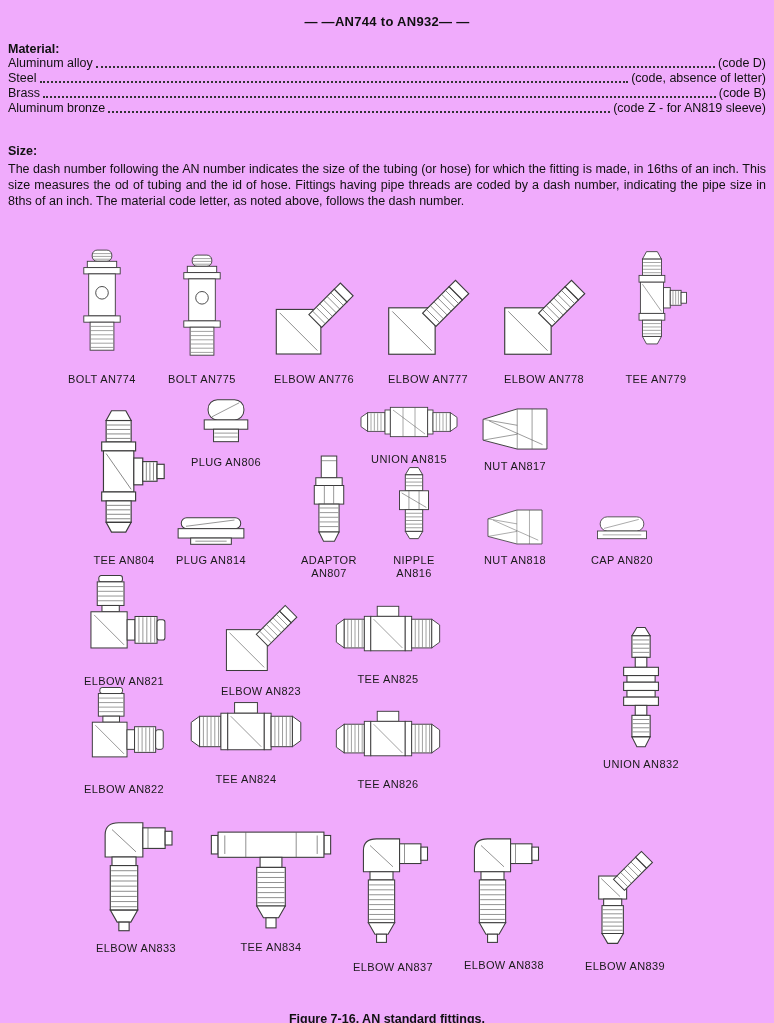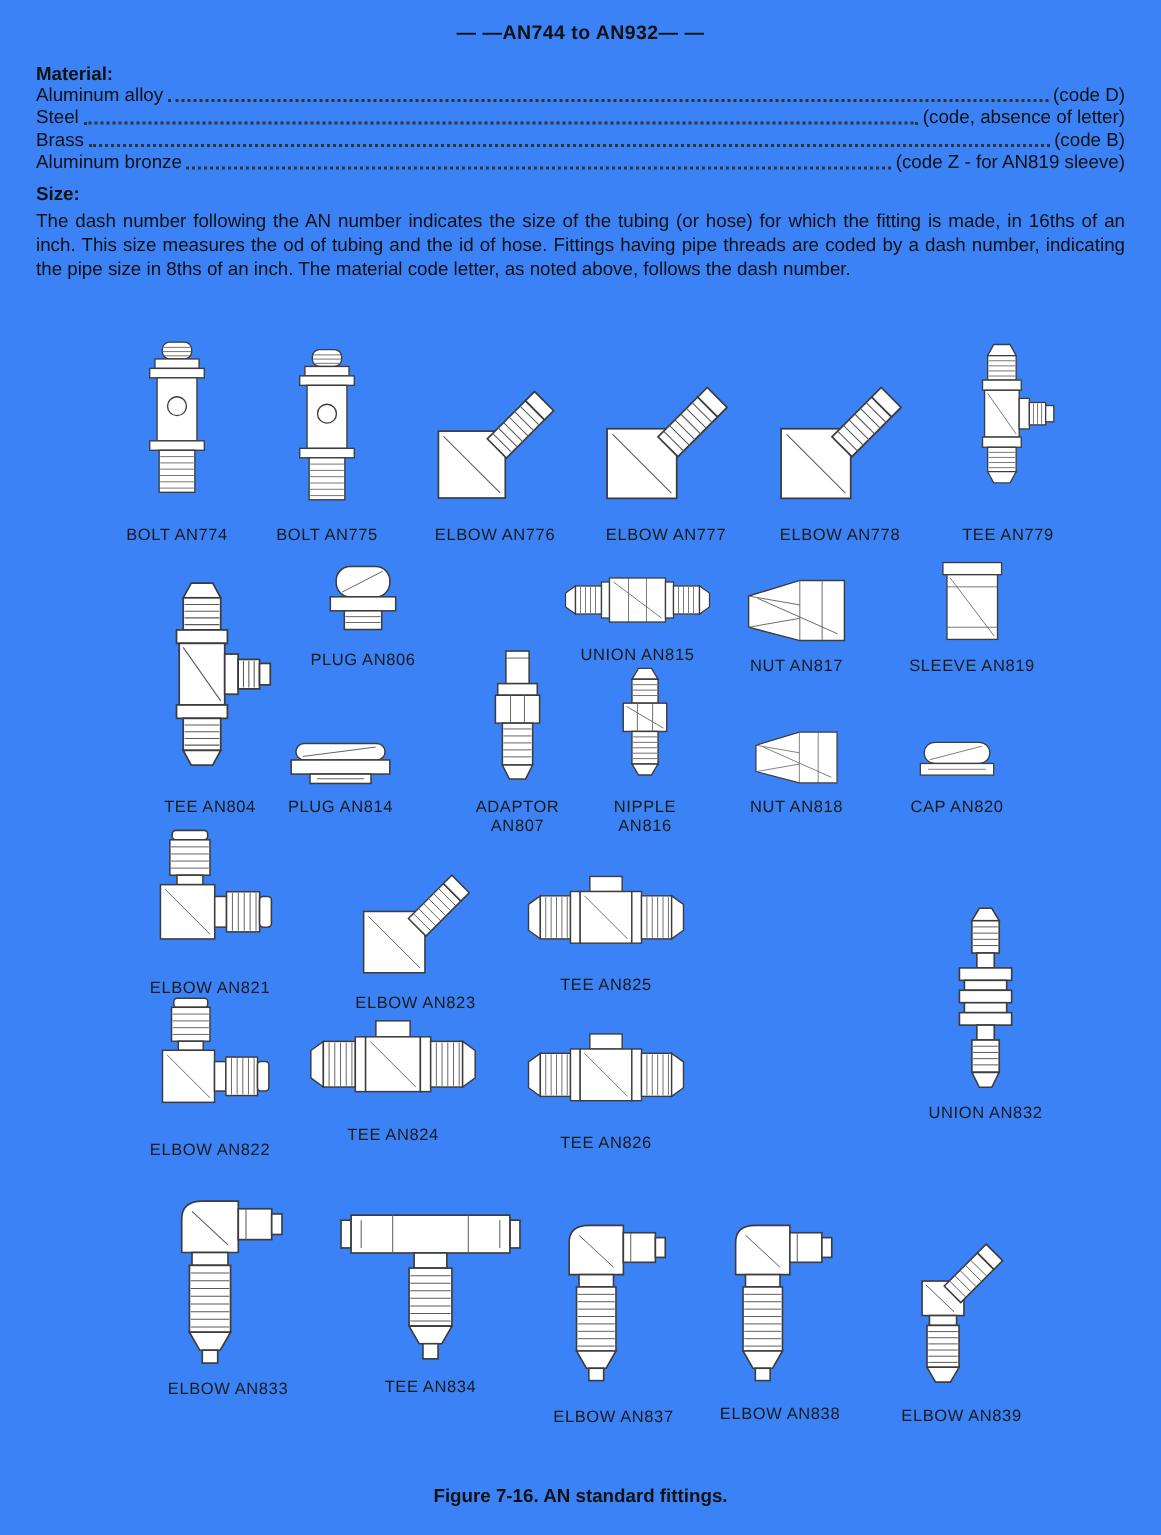--- a/index.html
+++ b/index.html
@@ -1,27 +1,27 @@
 <!DOCTYPE html>
 <html><head>
 <meta charset="utf-8">
 <style>
   * { box-sizing: border-box; margin: 0; padding: 0; }
   html, body { background: #e8e8e8; }
   body { font-family: "Liberation Sans", sans-serif; color: #111; }
   .page {
-    width: 774px; height: 1023px; background: #3b82f6; margin: 0 auto;
-    padding: 14px 24px 0; overflow: hidden; position: relative;
+    width: 774px; height: 1023px; background: #f0abfc; margin: 0 auto;
+    padding: 14px 8px 0; overflow: hidden; position: relative;
   }
   .doc-header { text-align: center; font-weight: bold; font-size: 13px; letter-spacing: .3px; margin-bottom: 13px; }
   .mat-heading, .size-heading { font-weight: bold; font-size: 12.5px; }
   .mat-row { display: flex; font-size: 12.5px; line-height: 15px; }
   .mat-name, .mat-code { white-space: nowrap; }
   .mat-leader { flex: 1; border-bottom: 2px dotted #333; margin: 0 3px 3px; }
-  .size-block { margin-top: 6px; }
+  .size-block { margin-top: 28px; }
   .size-text { font-size: 12.5px; line-height: 16px; margin-top: 3px; text-align: justify; }
   .figure { position: relative; height: 775px; margin-top: 10px; }
   .fit { position: absolute; transform: translateX(-50%); display: flex; flex-direction: column; align-items: center; }
   .fit .art { display: block; }
   .flabel { margin-top: 5px; font-size: 11px; letter-spacing: .4px; white-space: nowrap; color: #1a1a1a; }
   .flabel.wrap { white-space: normal; width: 74px; text-align: center; line-height: 13px; }
   .fig-caption { text-align: center; font-weight: bold; font-size: 12.5px; margin-top: 18px; }
   .defs-svg { position: absolute; width: 0; height: 0; overflow: hidden; }
 </style>
 </head>
@@ -480,26 +480,20 @@
           <use href="#sym-union-h" width="100%" height="100%"></use>
         </svg>
       <figcaption class="flabel">UNION AN815</figcaption>
     </figure>
     <figure class="fit" style="left:507px;bottom:522px">
       <svg class="art" style="width:82px;height:52px">
           <use href="#sym-nut" width="100%" height="100%"></use>
         </svg>
       <figcaption class="flabel">NUT AN817</figcaption>
     </figure>
-    <figure class="fit" style="left:624px;bottom:522px">
-      <svg class="art" style="width:70px;height:62px">
-          <use href="#sym-sleeve" width="100%" height="100%"></use>
-        </svg>
-      <figcaption class="flabel">SLEEVE AN819</figcaption>
-    </figure>
 
     <figure class="fit" style="left:116px;bottom:428px">
       <svg class="art" style="width:100px;height:148px">
           <use href="#sym-tee-v" width="100%" height="100%"></use>
         </svg>
       <figcaption class="flabel">TEE AN804</figcaption>
     </figure>
     <figure class="fit" style="left:203px;bottom:428px">
       <svg class="art" style="width:92px;height:36px">
           <use href="#sym-plug-flat" width="100%" height="100%"></use>

